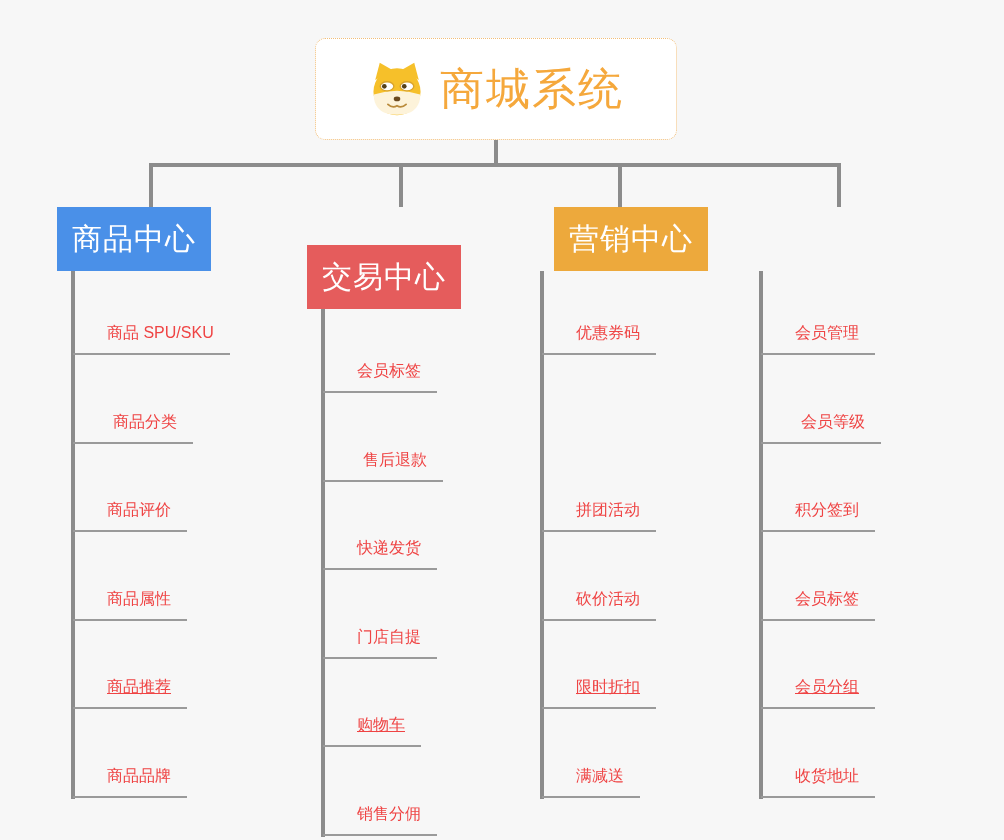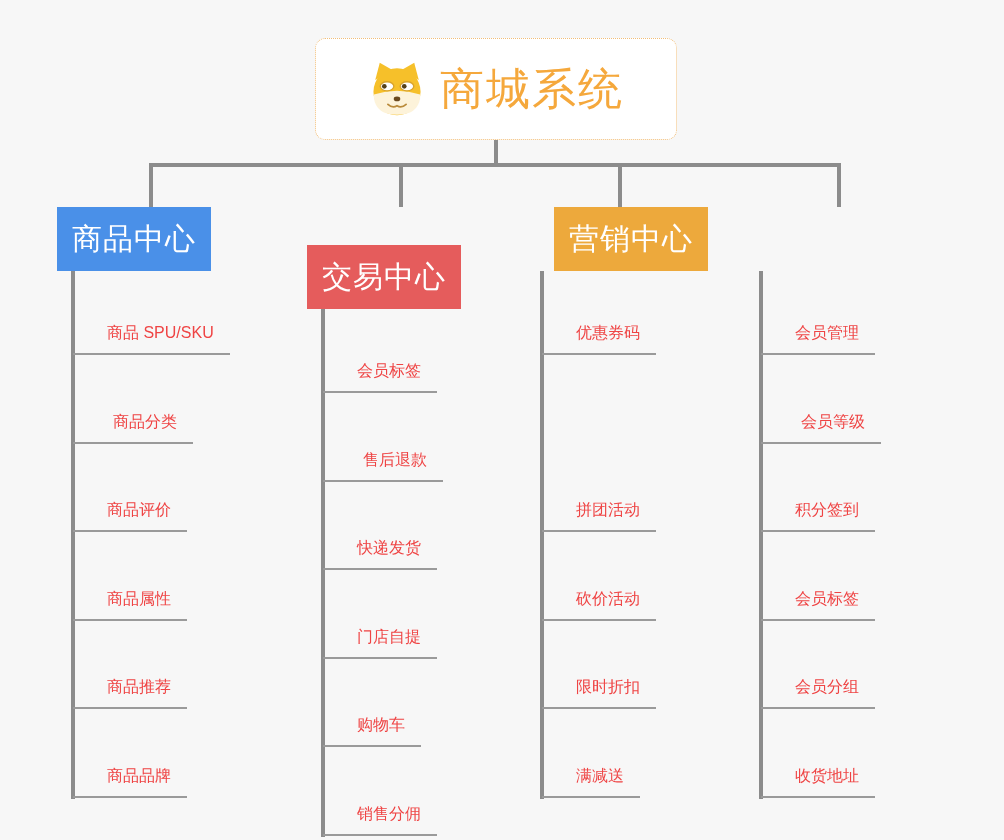--- a/index.html
+++ b/index.html
@@ -88,21 +88,21 @@
     line-height: 28px;
     color: #ef4444;
     border-bottom: 2px solid #9a9a9a;
     white-space: nowrap;
     cursor: default;
   }
   .row-0 { top: 319px; }
   .row-1 { top: 408px; padding-left: 40px; }
   .row-2 { top: 496px; }
   .row-3 { top: 585px; }
-  .row-4 { top: 673px; }
+  .row-4 { top: 673px; text-decoration: underline; }
   .row-5 { top: 762px; text-align: center; }
 </style>
 </head>
 <body>
 
 <div class="canvas">
 
   <div>
     <div class="line stem"></div>
     <div class="line rail"></div>

